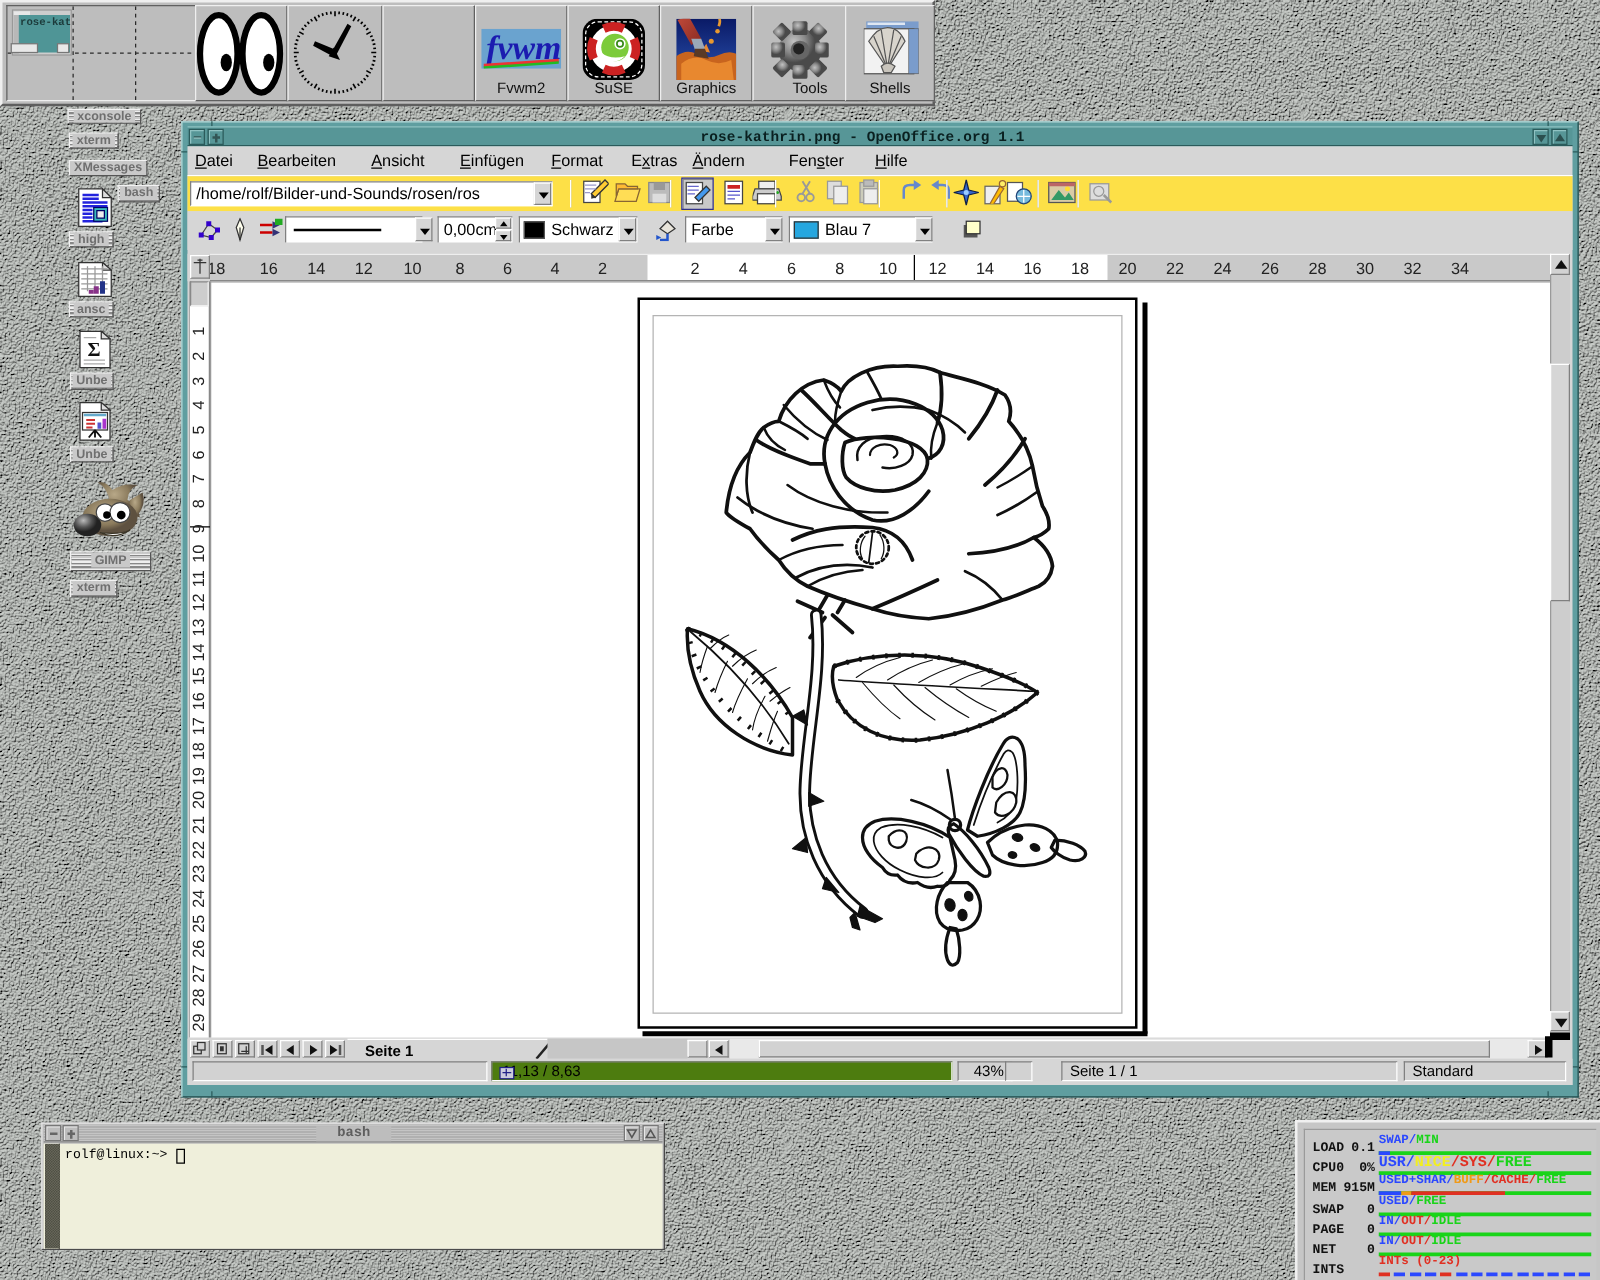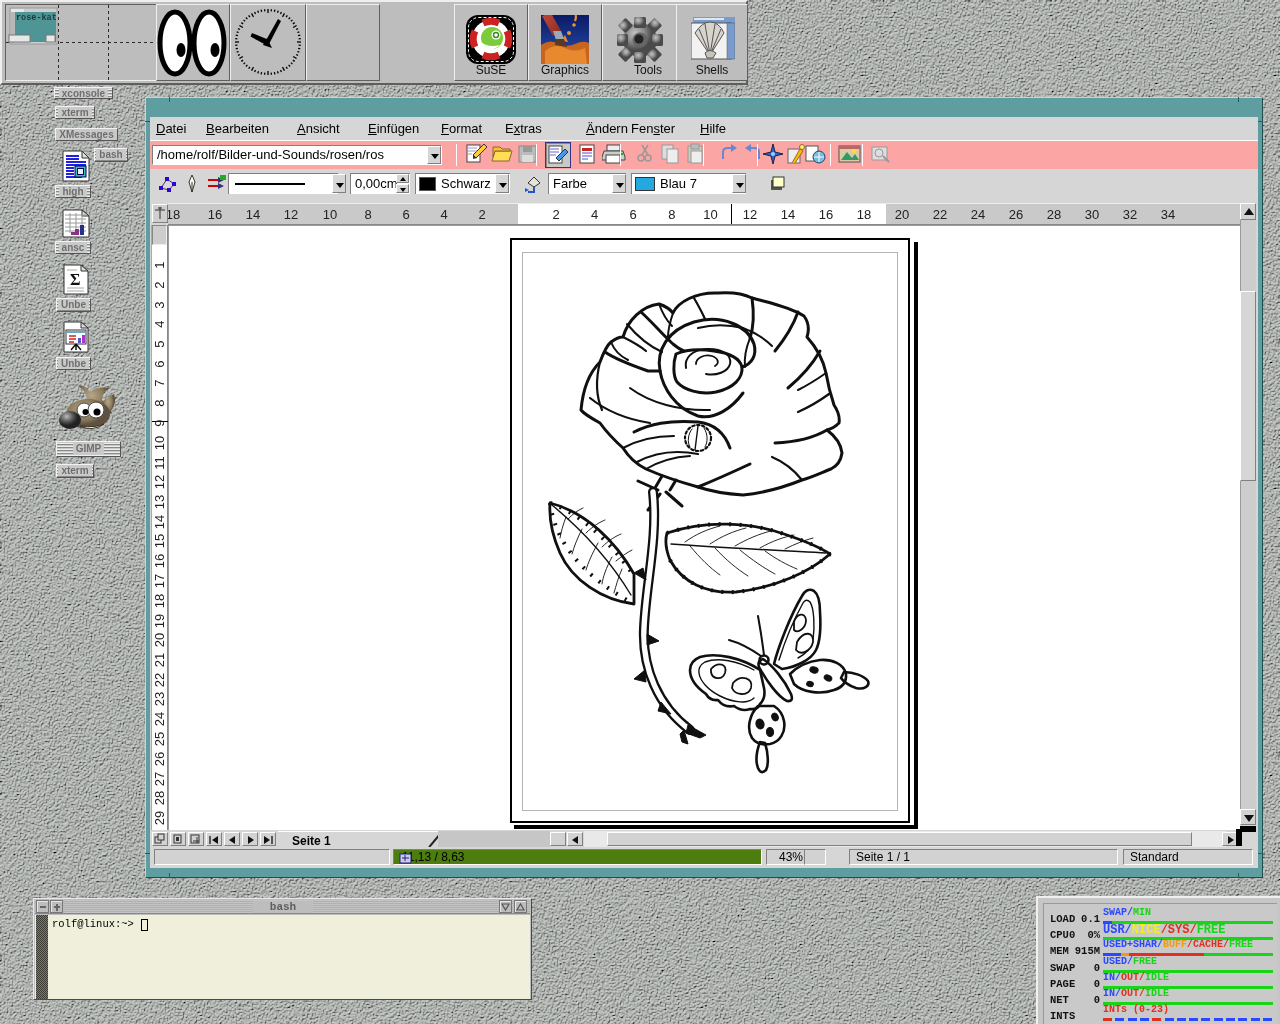--- a/index.html
+++ b/index.html
@@ -120,20 +120,29 @@
           <line x1="33.8" y1="6.4" x2="33.6" y2="4.2"></line>
         </g>
         <path d="M37 41 L33.5 38 L47 14 L50 16 Z" fill="#000"></path>
         <path d="M37 41 L38 35 L21 28 L19.5 31.5 Z" fill="#000"></path>
         <path d="M41 43 L32 40 L36 33 Z" fill="#000"></path>
       </svg>
   </div>
 
   <div class="abs raised1" style="left:304px;top:2px;width:74px;height:77px;background:#bdbdbd;"></div>
 
+  <div id="btnFvwm" class="abs raised1" style="left:378px;top:2px;width:74px;height:77px;background:#bdbdbd;">
+    <svg width="64" height="32" style="position:absolute;left:4px;top:18px">
+      <rect width="64" height="32" fill="#6aa3cf"></rect>
+      <text x="4" y="24" font-style="italic" font-weight="bold" font-size="27" fill="#1b1bb0" font-family="Liberation Serif,serif">fvwm</text>
+      <path d="M2 28 L62 24 L62 27 L2 31 Z" fill="#e33"></path>
+      <path d="M2 30 L62 26 L62 28 L2 32 Z" fill="#2b2"></path>
+    </svg>
+    <div class="btnlabel" style="top:58px;">Fvwm2</div>
+  </div>
   <div id="btnGraphics" class="abs raised1" style="left:526px;top:2px;width:74px;height:77px;background:#bdbdbd;">
     <svg width="48" height="49" style="position:absolute;left:12px;top:10px">
       <defs>
           <linearGradient id="gsky" x1="0" y1="0" x2="0" y2="1">
             <stop offset="0" stop-color="#0a1a66"></stop>
             <stop offset="1" stop-color="#2a52b0"></stop>
           </linearGradient>
       <linearGradient id="gbr" x1="0" y1="0" x2="1" y2="1">
             <stop offset="0" stop-color="#c04a3a"></stop>
             <stop offset="1" stop-color="#8a2a22"></stop>
@@ -310,37 +319,53 @@
 <div class="abs" style="left:0;top:0;width:1118px;height:781px;border-top:1px solid #b7dada;border-left:1px solid #b7dada;border-right:1px solid #234c4c;border-bottom:1px solid #234c4c;"></div>
 <div class="abs" style="left:24px;top:0;width:1px;height:5px;background:#2b5b5b;"></div>
       <div class="abs" style="left:24px;top:776px;width:1px;height:5px;background:#2b5b5b;"></div>
       <div class="abs" style="left:1093px;top:0;width:1px;height:5px;background:#2b5b5b;"></div>
       <div class="abs" style="left:1093px;top:776px;width:1px;height:5px;background:#2b5b5b;"></div>
       <div class="abs" style="left:0;top:24px;width:5px;height:1px;background:#2b5b5b;"></div>
       <div class="abs" style="left:1113px;top:24px;width:5px;height:1px;background:#2b5b5b;"></div>
       <div class="abs" style="left:0;top:756px;width:5px;height:1px;background:#2b5b5b;"></div>
       <div class="abs" style="left:1113px;top:756px;width:5px;height:1px;background:#2b5b5b;"></div>
 
+<div class="abs" style="left:5px;top:4px;width:1108px;height:16px;background:#579697;border-top:1px solid #8fc2c2;border-bottom:1px solid #2b5b5b;">
+ <div class="abs" style="left:1px;top:1px;width:13px;height:13px;background:#579697;border:1px solid #2b5b5b;box-shadow:inset 1px 1px 0 #8fc2c2;">
+          <div class="abs" style="left:3px;top:5px;width:6px;height:2px;background:#355;border-bottom:1px solid #9cc;"></div>
+        </div>
+ <div class="abs" style="left:16px;top:1px;width:13px;height:13px;background:#579697;border:1px solid #2b5b5b;box-shadow:inset 1px 1px 0 #8fc2c2;">
+          <div class="abs" style="left:5px;top:3px;width:2px;height:7px;background:#355;"></div>
+          <div class="abs" style="left:3px;top:5px;width:6px;height:2px;background:#355;"></div>
+        </div>
+ <div class="abs" style="left:1076px;top:1px;width:13px;height:13px;background:#579697;border:1px solid #2b5b5b;box-shadow:inset 1px 1px 0 #8fc2c2;">
+          <div style="position:absolute;left:2px;top:4px;width:0;height:0;border-left:4px solid transparent;border-right:4px solid transparent;border-top:6px solid #2b4f4f;"></div>
+        </div>
+ <div class="abs" style="left:1091px;top:1px;width:13px;height:13px;background:#579697;border:1px solid #2b5b5b;box-shadow:inset 1px 1px 0 #8fc2c2;">
+          <div style="position:absolute;left:2px;top:3px;width:0;height:0;border-left:4px solid transparent;border-right:4px solid transparent;border-bottom:6px solid #2b4f4f;"></div>
+        </div>
+ <div class="abs" style="left:-14px;top:2px;width:100%;text-align:center;font-family:'Liberation Mono',monospace;font-weight:bold;font-size:11.5px;letter-spacing:0.1px;color:#0a2020;">rose-kathrin.png - OpenOffice.org 1.1</div>
+</div>
 
 <div class="abs" style="left:5px;top:20px;width:1108px;height:751px;background:#d6d6d6;">
 
  <div class="abs" style="left:0;top:0;width:1108px;height:23px;font-size:13px;color:#000;">
   <span style="position:absolute;left:6px;top:4px;"><u>D</u>atei</span>
           <span style="position:absolute;left:56px;top:4px;"><u>B</u>earbeiten</span>
           <span style="position:absolute;left:147px;top:4px;"><u>A</u>nsicht</span>
           <span style="position:absolute;left:218px;top:4px;"><u>E</u>infügen</span>
           <span style="position:absolute;left:291px;top:4px;"><u>F</u>ormat</span>
           <span style="position:absolute;left:355px;top:4px;">E<u>x</u>tras</span>
-          <span style="position:absolute;left:436px;top:4px;"><u>Ä</u>ndern</span>
+          <span style="position:absolute;left:404px;top:4px;"><u>Ä</u>ndern</span>
           <span style="position:absolute;left:481px;top:4px;">Fen<u>s</u>ter</span>
           <span style="position:absolute;left:550px;top:4px;"><u>H</u>ilfe</span>
  </div>
  <div class="abs" style="left:0;top:23px;width:1108px;height:1px;background:#fff;"></div>
 
- <div class="abs" style="left:0;top:24px;width:1108px;height:28px;background:#fca5a5;" id="funcbar">
+ <div class="abs" style="left:0;top:24px;width:1108px;height:28px;background:#fde047;" id="funcbar">
   <div class="abs" style="left:2px;top:4px;width:290px;height:20px;background:#fff;border-top:1px solid #808080;border-left:1px solid #808080;border-right:1px solid #fff;border-bottom:1px solid #fff;font-size:13px;color:#000;line-height:18px;padding-left:4px;white-space:nowrap;overflow:hidden;">/home/rolf/Bilder-und-Sounds/rosen/ros</div>
   <div class="abs oraised" style="left:277px;top:5px;width:14px;height:18px;background:#d6d6d6;">
             <div style="position:absolute;left:3px;top:7px;width:0;height:0;border-left:4px solid transparent;border-right:4px solid transparent;border-top:5px solid #000;"></div>
           </div>
           <div class="abs" style="left:315px;top:2px;width:24px;height:24px;"><svg width="22" height="22">
               <rect x="2" y="2" width="13" height="17" fill="#fff" stroke="#444"></rect>
               <path d="M8 12 L19 1 L22 4 L11 15 Z" fill="#fc3" stroke="#333"></path>
               <path d="M8 12 L8 16 L12 15" fill="#333"></path>
               <path d="M3 5 h9 M3 8 h9 M3 11 h4" stroke="#99c"></path>
             </svg></div>

